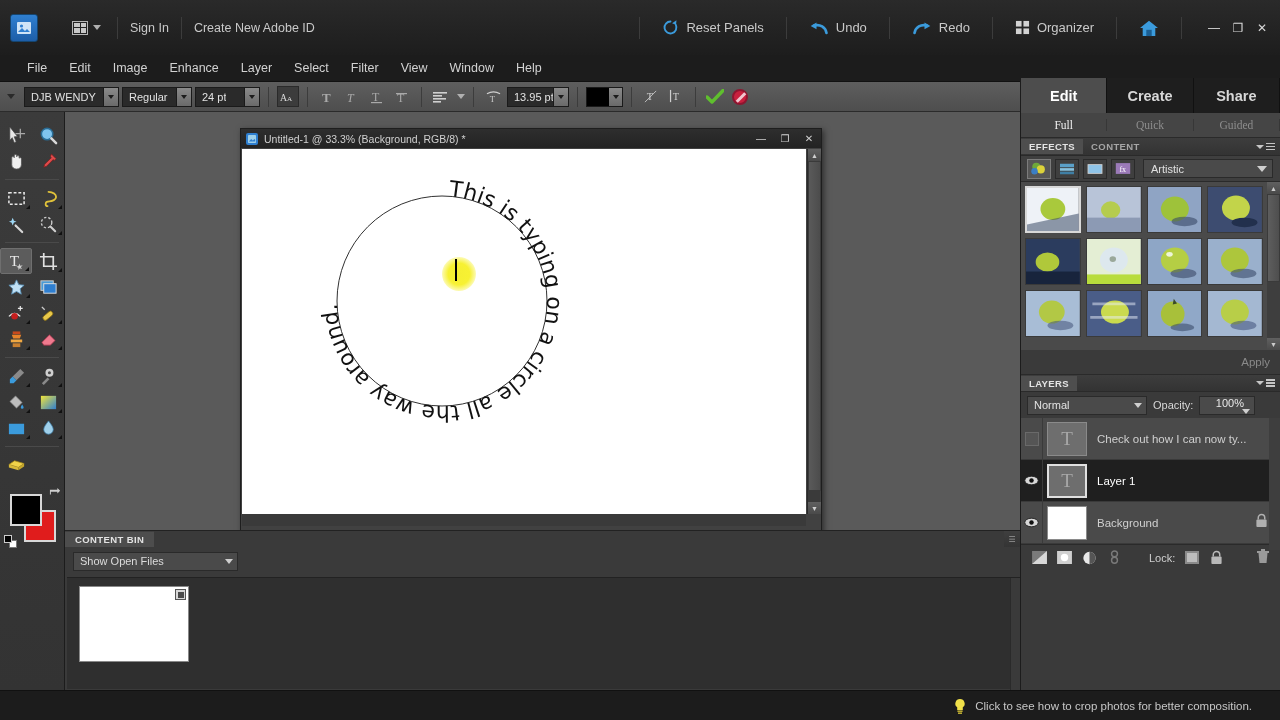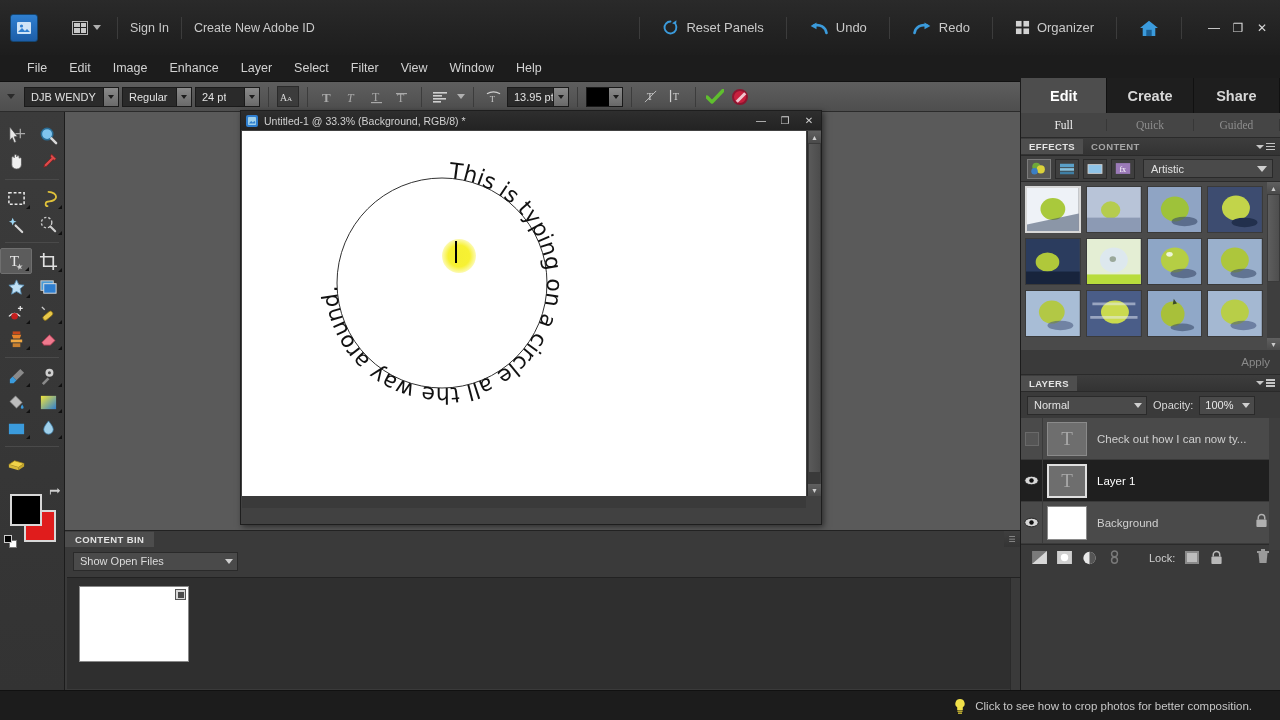--- a/index.html
+++ b/index.html
@@ -115,21 +115,21 @@
   .cs-def .w { left:5px; top:5px; width:8px; height:8px; background:#fff; border:1px solid #777; }
 
   
   .workspace {
     position: absolute; left: 65px; top: 112px; width: 955px; height: 418px;
     background: #5a5a5a;
   }
 
   
   .docwin {
-    position: absolute; left: 240px; top: 110px; width: 582px; height: 415px;
+    position: absolute; left: 240px; top: 128px; width: 582px; height: 415px;
     background: #414141; border: 1px solid #1e1e1e;
     box-shadow: 2px 2px 6px rgba(0,0,0,.5);
   }
   .doc-title {
     height: 19px; background: linear-gradient(#2e2e2e,#232323);
     display: flex; align-items: center; padding-left: 5px; gap: 6px;
   }
   .doc-ic { width: 12px; height: 12px; border-radius: 2px; background: #2f7fd0;
     display:flex;align-items:center;justify-content:center; }
   .doc-ic svg { width: 8px; height: 8px; }
@@ -257,21 +257,21 @@
   .layers-head { height: 18px; background: linear-gradient(#3d3d3d,#333);
     display: flex; align-items: center; border-top: 1px solid #2a2a2a; border-bottom: 1px solid #2a2a2a; }
   .blend-row { height: 26px; display: flex; align-items: center; padding: 0 6px; gap: 6px;
     background: #3a3a3a; }
   .blend-combo { width: 120px; height: 19px; background: #4a4a4a; border: 1px solid #2a2a2a;
     color: #e2e2e2; font-size: 11px; display: flex; align-items: center; padding-left: 6px; cursor: pointer; }
   .blend-combo .cb { margin-left: auto; margin-right: 4px; width:0;height:0;
     border-left:4px solid transparent;border-right:4px solid transparent;border-top:5px solid #cfcfcf; }
   .opacity-lbl { color: #d8d8d8; font-size: 11px; }
   .opacity-combo { width: 56px; height: 19px; background: #4a4a4a; border: 1px solid #2a2a2a;
-    color: #e8e8e8; font-size: 11px; display: flex; align-items: center; padding-left: 5px; cursor: pointer; }
+    color: #e8e8e8; font-size: 11px; display: flex; align-items: center; padding-left: 5px; cursor: pointer; flex-direction: column; }
   .opacity-combo .cb { margin-left: auto; margin-right: 4px; width:0;height:0;
     border-left:4px solid transparent;border-right:4px solid transparent;border-top:5px solid #cfcfcf; }
   .layer-list { background: #4a4a4a; }
   .layer-row { height: 42px; display: flex; align-items: center; border-bottom: 1px solid #3a3a3a;
     cursor: pointer; }
   .layer-row.active { background: #1f1f1f; }
   .eye-cell { width: 22px; height: 42px; display: flex; align-items: center; justify-content: center;
     border-right: 1px solid #3a3a3a; cursor: pointer; }
   .eye-box { width: 14px; height: 14px; border: 1px solid #6a6a6a; background: #555; }
   .layer-thumb { width: 40px; height: 34px; margin-left: 4px; border: 1px solid #8a8a8a;

